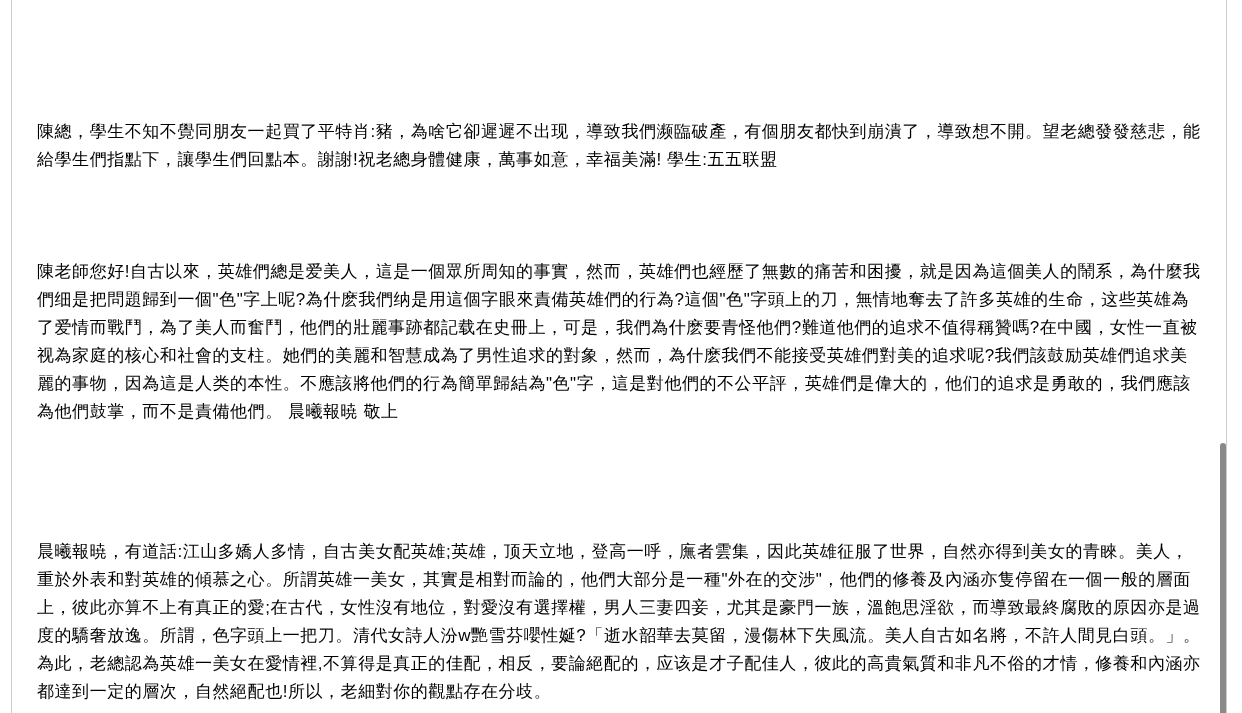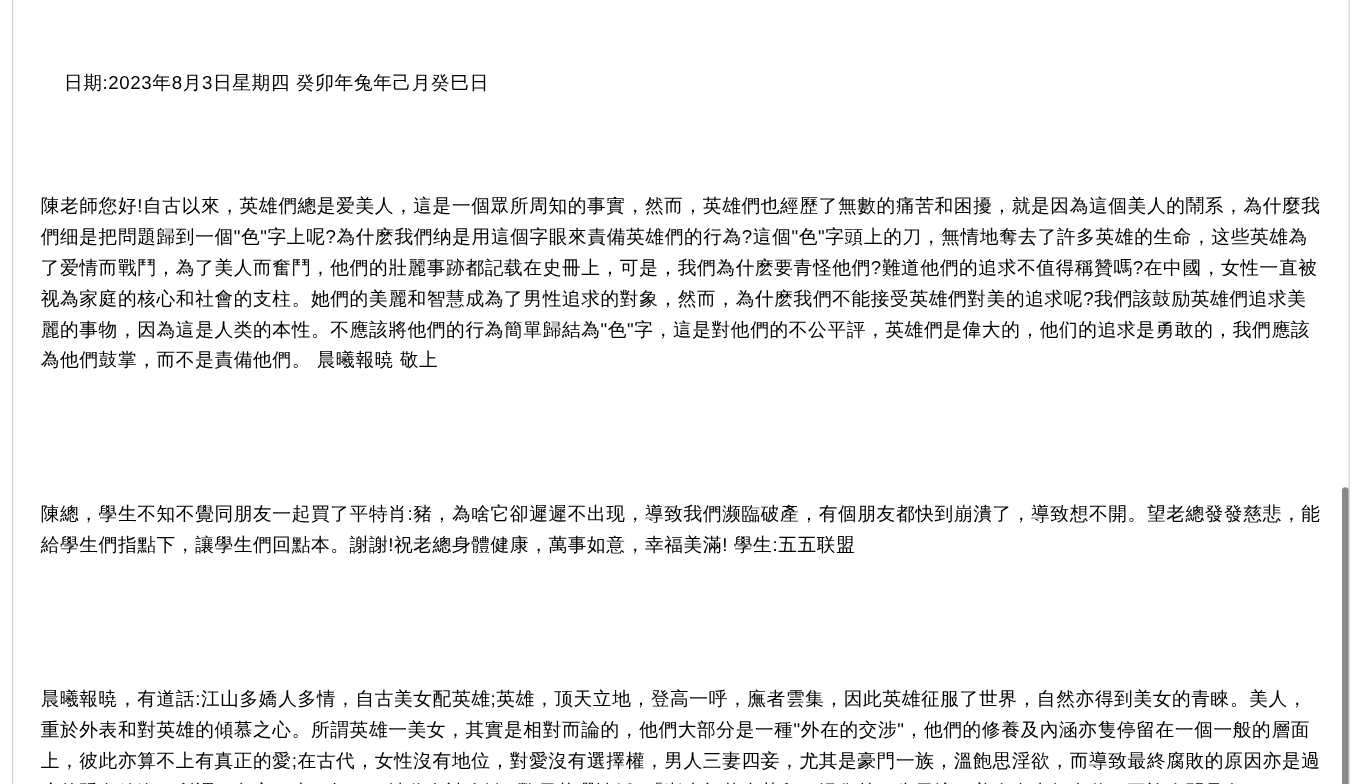--- a/index.html
+++ b/index.html
@@ -56,23 +56,22 @@
     width: 6px;
     background: #8a8a8a;
     border-radius: 3px 3px 0 0;
   }
 </style>
 </head>
 <body>
 
 <div class="textbox">
   <div class="content">
-    <div class="para">    日期:2023年8月3日星期四 癸卯年兔年己月癸巳日</div>
+    <div class="para gap-2">陳總，學生不知不覺同朋友一起買了平特肖:豬，為啥它卻遲遲不出现，導致我們濒臨破產，有個朋友都快到崩潰了，導致想不開。望老總發發慈悲，能給學生們指點下，讓學生們回點本。謝謝!祝老總身體健康，萬事如意，幸福美滿! 學生:五五联盟</div>
     <div class="para gap-1">陳老師您好!自古以來，英雄們總是爱美人，這是一個眾所周知的事實，然而，英雄們也經歷了無數的痛苦和困擾，就是因為這個美人的鬧系，為什麼我們细是把問題歸到一個"色"字上呢?為什麽我們纳是用這個字眼來責備英雄們的行為?這個"色"字頭上的刀，無情地奪去了許多英雄的生命，这些英雄為了爱情而戰鬥，為了美人而奮鬥，他們的壯麗事跡都記载在史冊上，可是，我們為什麽要青怪他們?難道他們的追求不值得稱贊嗎?在中國，女性一直被视為家庭的核心和社會的支柱。她們的美麗和智慧成為了男性追求的對象，然而，為什麽我們不能接受英雄們對美的追求呢?我們該鼓励英雄們追求美麗的事物，因為這是人类的本性。不應該將他們的行為簡單歸結為"色"字，這是對他們的不公平評，英雄們是偉大的，他们的追求是勇敢的，我們應該為他們鼓掌，而不是責備他們。 晨曦報暁 敬上</div>
-    <div class="para gap-2">陳總，學生不知不覺同朋友一起買了平特肖:豬，為啥它卻遲遲不出现，導致我們濒臨破產，有個朋友都快到崩潰了，導致想不開。望老總發發慈悲，能給學生們指點下，讓學生們回點本。謝謝!祝老總身體健康，萬事如意，幸福美滿! 學生:五五联盟</div>
     <div class="para gap-2">晨曦報暁，有道話:江山多嬌人多情，自古美女配英雄;英雄，顶天立地，登高一呼，廡者雲集，因此英雄征服了世界，自然亦得到美女的青睞。美人，重於外表和對英雄的傾慕之心。所謂英雄一美女，其實是相對而論的，他們大部分是一種"外在的交涉"，他們的修養及內涵亦隻停留在一個一般的層面上，彼此亦算不上有真正的愛;在古代，女性沒有地位，對愛沒有選擇權，男人三妻四妾，尤其是豪門一族，溫飽思淫欲，而導致最終腐敗的原因亦是過度的驕奢放逸。所謂，色字頭上一把刀。清代女詩人汾w艷雪芬嚶性娫?「逝水韶華去莫留，漫傷林下失風流。美人自古如名將，不許人間見白頭。」。為此，老總認為英雄一美女在愛情裡,不算得是真正的佳配，相反，要論絕配的，应该是才子配佳人，彼此的高貴氣質和非凡不俗的才情，修養和內涵亦都達到一定的層次，自然絕配也!所以，老細對你的觀點存在分歧。</div>
     
     
   </div>
 </div>
 
 <div class="scrollbar-track">
   <div class="scrollbar-thumb"></div>
 </div>
 

